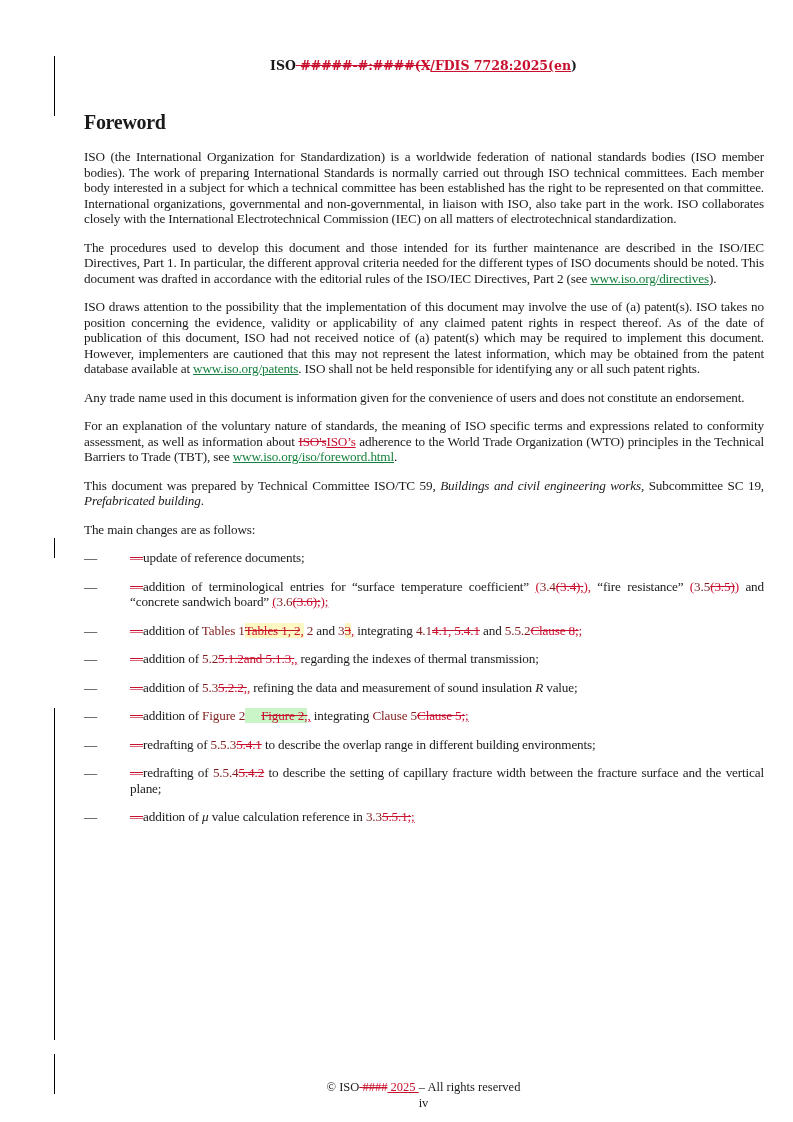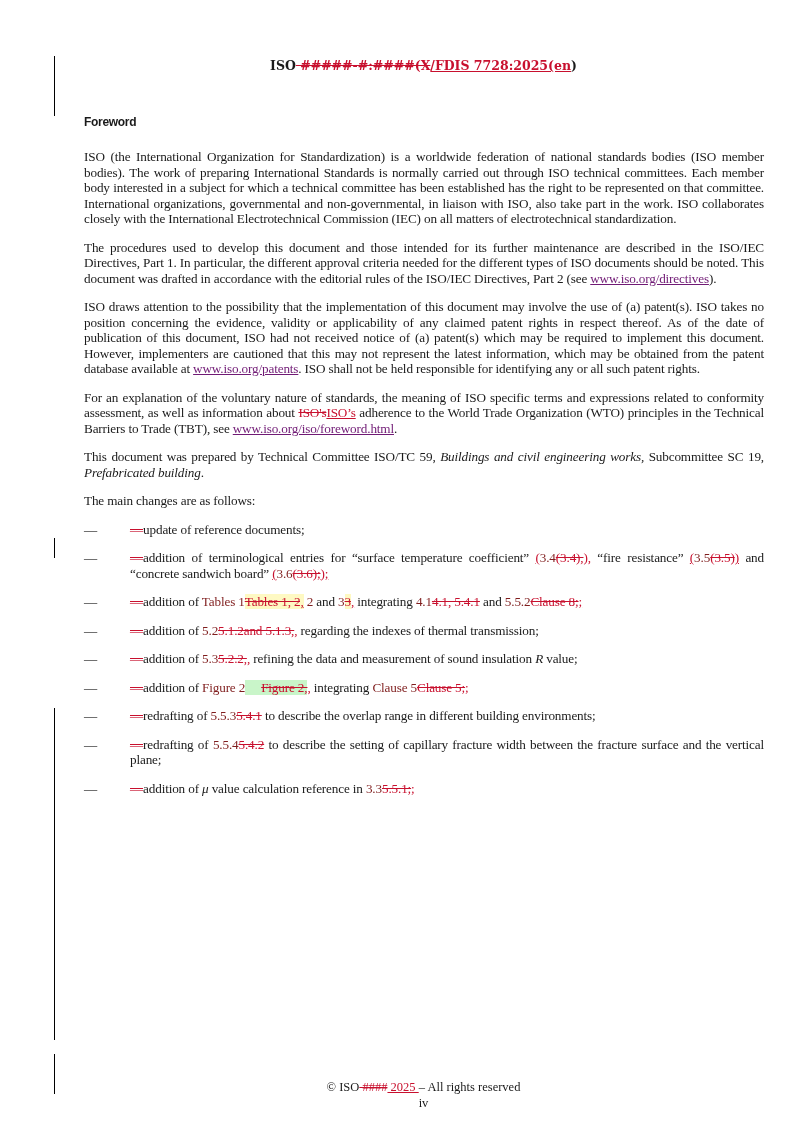--- a/index.html
+++ b/index.html
@@ -5,27 +5,27 @@
   html, body { margin: 0; padding: 0; background: #ffffff; }
   body { width: 793px; height: 1122px; position: relative; overflow: hidden;
          font-family: "DejaVu Serif", "Liberation Serif", serif; color: #1a1a1a; }
   .page { position: absolute; left: 0; top: 8px; width: 793px; height: 908px; margin-left: 27px; }
   .changebar { position: absolute; left: 27px; width: 1px; background: #000; }
   .header { position: absolute; top: 50px; left: 0; width: 793px; text-align: center;
             font-size: 12.5px; font-weight: bold; letter-spacing: 0; }
   .del { color: #c8102e; text-decoration: line-through; }
   .ins { color: #c8102e; text-decoration: underline; }
   .ref { color: #7f1d1d; }
-  .link { color: #701a75; text-decoration: underline; }
+  .link { color: #15803d; text-decoration: underline; }
   .hl-red { background: #fef9c3; }
   .hl-green { background: #c9f5c9; padding-left: 16px; }
   .content { position: absolute; left: 57px; top: 104px; width: 680px;
              font-family: "Liberation Serif", "DejaVu Serif", serif; font-size: 13.2px; line-height: 15.5px;
              letter-spacing: -0.15px; }
-  h1 { font-family: Liberation Sans, sans-serif; font-size: 12px; font-weight: bold; margin: 0 0 17px 0; line-height: 20px; letter-spacing: -0.3px; }
+  h1 { font-family: Liberation Serif, serif; font-size: 20px; font-weight: bold; margin: 0 0 17px 0; line-height: 20px; letter-spacing: -0.3px; }
   p { margin: 0 0 13px 0; text-align: justify; }
   .li { position: relative; padding-left: 46px; margin: 0 0 13px 0; text-align: justify; }
   .li .dash { position: absolute; left: 0; top: 0; }
   .li .deldash { color: #c8102e; text-decoration: line-through; }
   .footer { position: absolute; top: 1071px; left: 0; width: 793px; text-align: center;
             font-family: "Liberation Serif", serif; font-size: 12.5px; line-height: 16px; }
   i { font-style: italic; }
 </style>
 </head>
 <body>
@@ -44,20 +44,21 @@
 
   <div class="content">
     <h1>Foreword</h1>
 
     <p>ISO (the International Organization for Standardization) is a worldwide federation of national standards bodies (ISO member bodies). The work of preparing International Standards is normally carried out through ISO technical committees. Each member body interested in a subject for which a technical committee has been established has the right to be represented on that committee. International organizations, governmental and non-governmental, in liaison with ISO, also take part in the work. ISO collaborates closely with the International Electrotechnical Commission (IEC) on all matters of electrotechnical standardization.</p>
 
     <p><span>The procedures used to develop this document and those intended for its further maintenance are described in the ISO/IEC Directives, Part 1. In particular, the different approval criteria needed for the different types of ISO documents should be noted. This document was drafted in accordance with the editorial rules of the ISO/IEC Directives, Part 2 (see </span><span class="link">www.iso.org/directives</span><span>).</span></p>
 
     <p><span>ISO draws attention to the possibility that the implementation of this document may involve the use of (a) patent(s). ISO takes no position concerning the evidence, validity or applicability of any claimed patent rights in respect thereof. As of the date of publication of this document, ISO had not received notice of (a) patent(s) which may be required to implement this document. However, implementers are cautioned that this may not represent the latest information, which may be obtained from the patent database available at </span><span class="link">www.iso.org/patents</span><span>. ISO shall not be held responsible for identifying any or all such patent rights.</span></p>
 
+    <p>Any trade name used in this document is information given for the convenience of users and does not constitute an endorsement.</p>
 
     <p><span>For an explanation of the voluntary nature of standards, the meaning of ISO specific terms and expressions related to conformity assessment, as well as information about </span><span class="del">ISO's</span><span class="ins">ISO’s</span><span> adherence to the World Trade Organization (WTO) principles in the Technical Barriers to Trade (TBT), see </span><span class="link">www.iso.org/iso/foreword.html</span><span>.</span></p>
 
     <p><span>This document was prepared by Technical Committee ISO/TC 59, </span><i>Buildings and civil engineering works,</i><span> Subcommittee SC 19, </span><i>Prefabricated building</i><span>.</span></p>
 
 
     <p>The main changes are as follows:</p>
 
     <div class="li">
       <span class="dash">—</span><span class="deldash">—</span><span>update of reference documents;</span>

